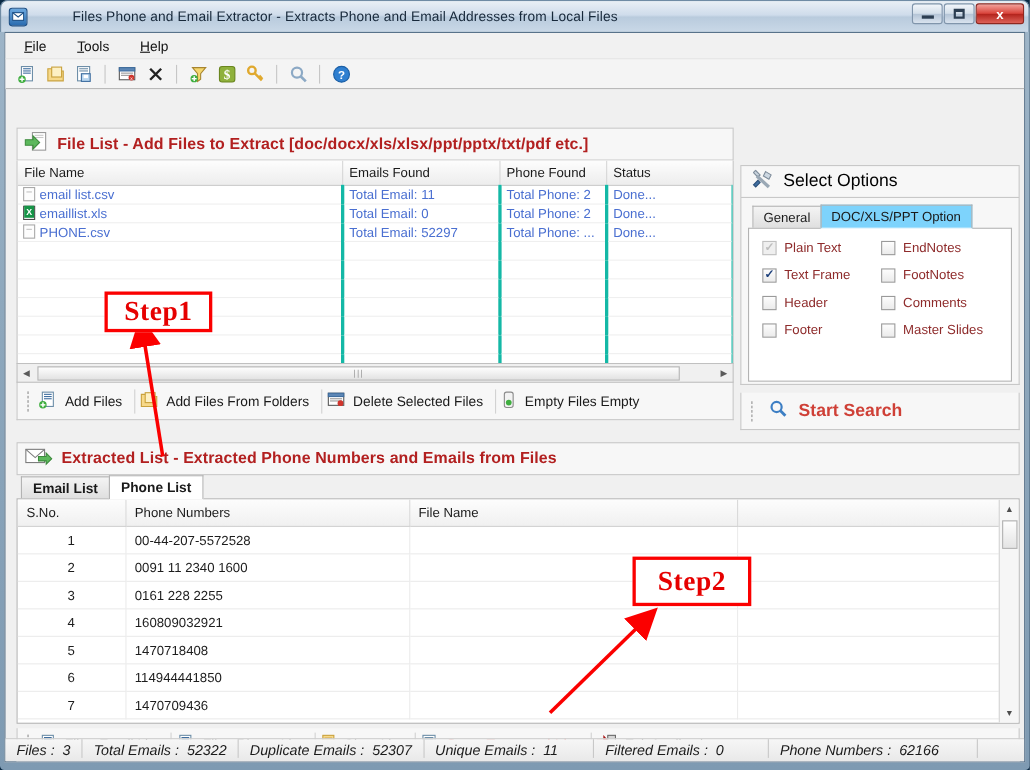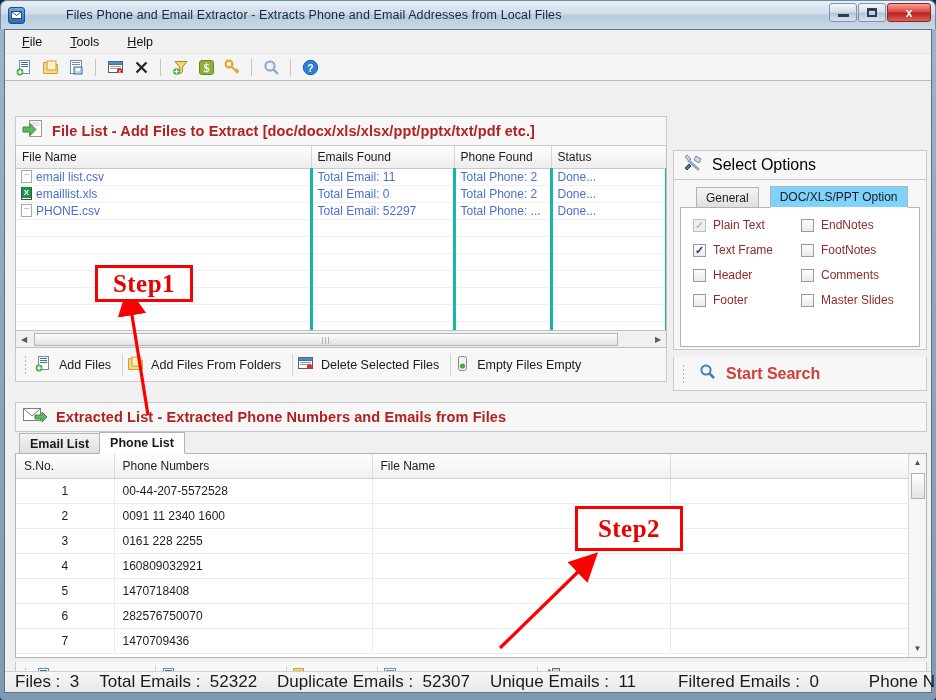--- a/index.html
+++ b/index.html
@@ -246,21 +246,20 @@
   }
   .tabs { display: flex; align-items: flex-end; height: 22px; padding-left: 4px; }
   .tab {
     font-size: 12px; color: #1a1a1a;
     padding: 3px 9px 3px 9px;
     border: 1px solid #b3b3b3;
     background: linear-gradient(180deg,#f4f4f4,#dedede);
     border-bottom: none;
     margin-right: -1px;
     height: 21px;
-    margin-left: 12px;
   }
   .tab.active {
     background: #7dd3fc;
     height: 22px;
     position: relative; z-index: 3;
     border-bottom: 1px solid #fff;
   }
   .tab-panel {
     background: #fff;
     border: 1px solid #b3b3b3;
@@ -346,22 +345,22 @@
     background:#f7f7f7; border:1px solid #c8c8c8; border-top:none;
     display:flex; align-items:center; padding-left:8px;
   }
 
   
   .statusbar {
     position:absolute; left:0; bottom:0;
     width:926px; height:21px;
     background: linear-gradient(180deg,#f6f6f6,#e9e9e9);
     border-top:1px solid #cfcfcf;
-    display:flex; align-items:center;
-    font-size:17px; color:#1a1a1a;
+    display:flex; align-items:flex-start;
+    font-size:13px; color:#1a1a1a;font-style:italic;
   }
   .sb-cell { padding: 0 10px; height:19px; display:flex; align-items:center; white-space:nowrap; }
   .sb-div { width:1px; height:17px; background:#c8c8c8; }
 
   
   .step-box {
     position: absolute;
     border: 3px solid #fb0000;
     background: #fff;
     color: #e60000;
@@ -769,21 +768,21 @@
                 <td></td>
               </tr>
             <tr>
                 <td class="sno">5</td>
                 <td>1470718408</td>
                 <td></td>
                 <td></td>
               </tr>
             <tr>
                 <td class="sno">6</td>
-                <td>282576750070</td>
+                <td>114944441850</td>
                 <td></td>
                 <td></td>
               </tr>
             <tr>
                 <td class="sno">7</td>
                 <td>1470709436</td>
                 <td></td>
                 <td></td>
               </tr>
           </tbody>

